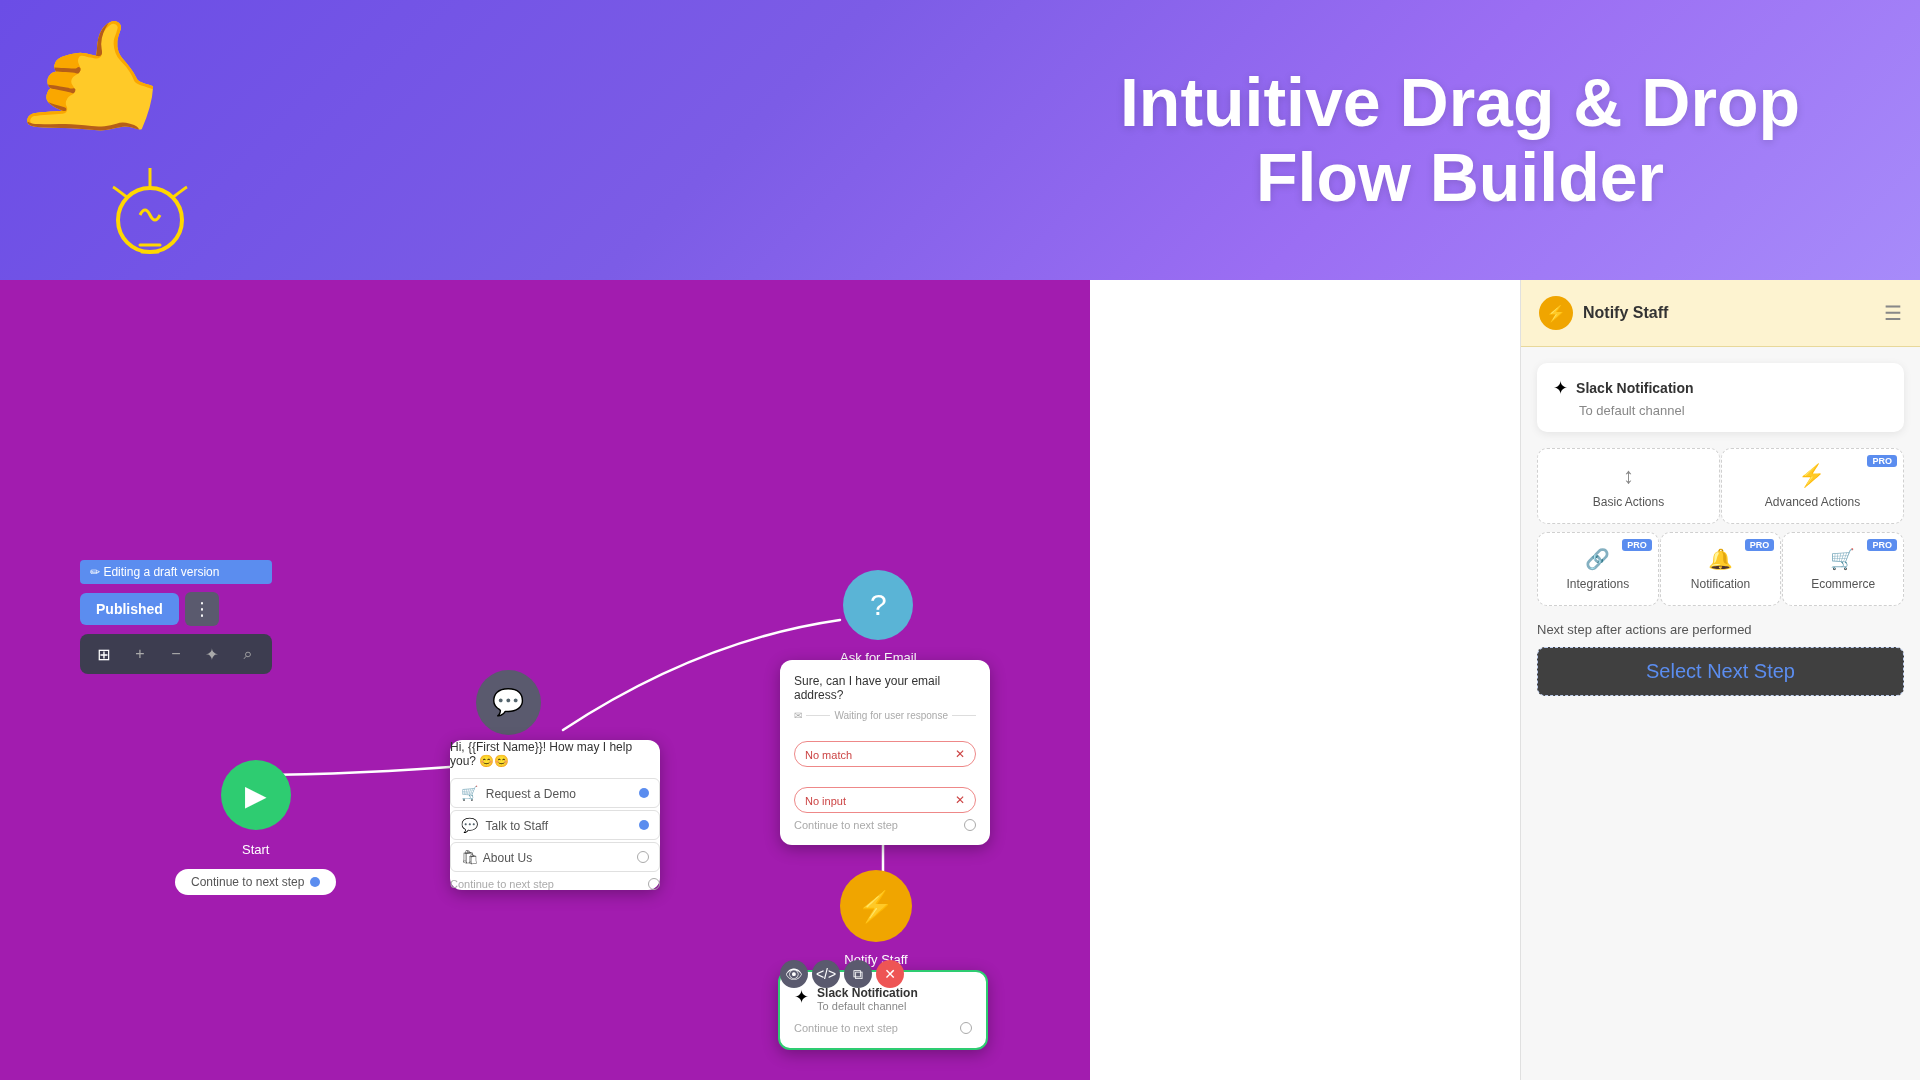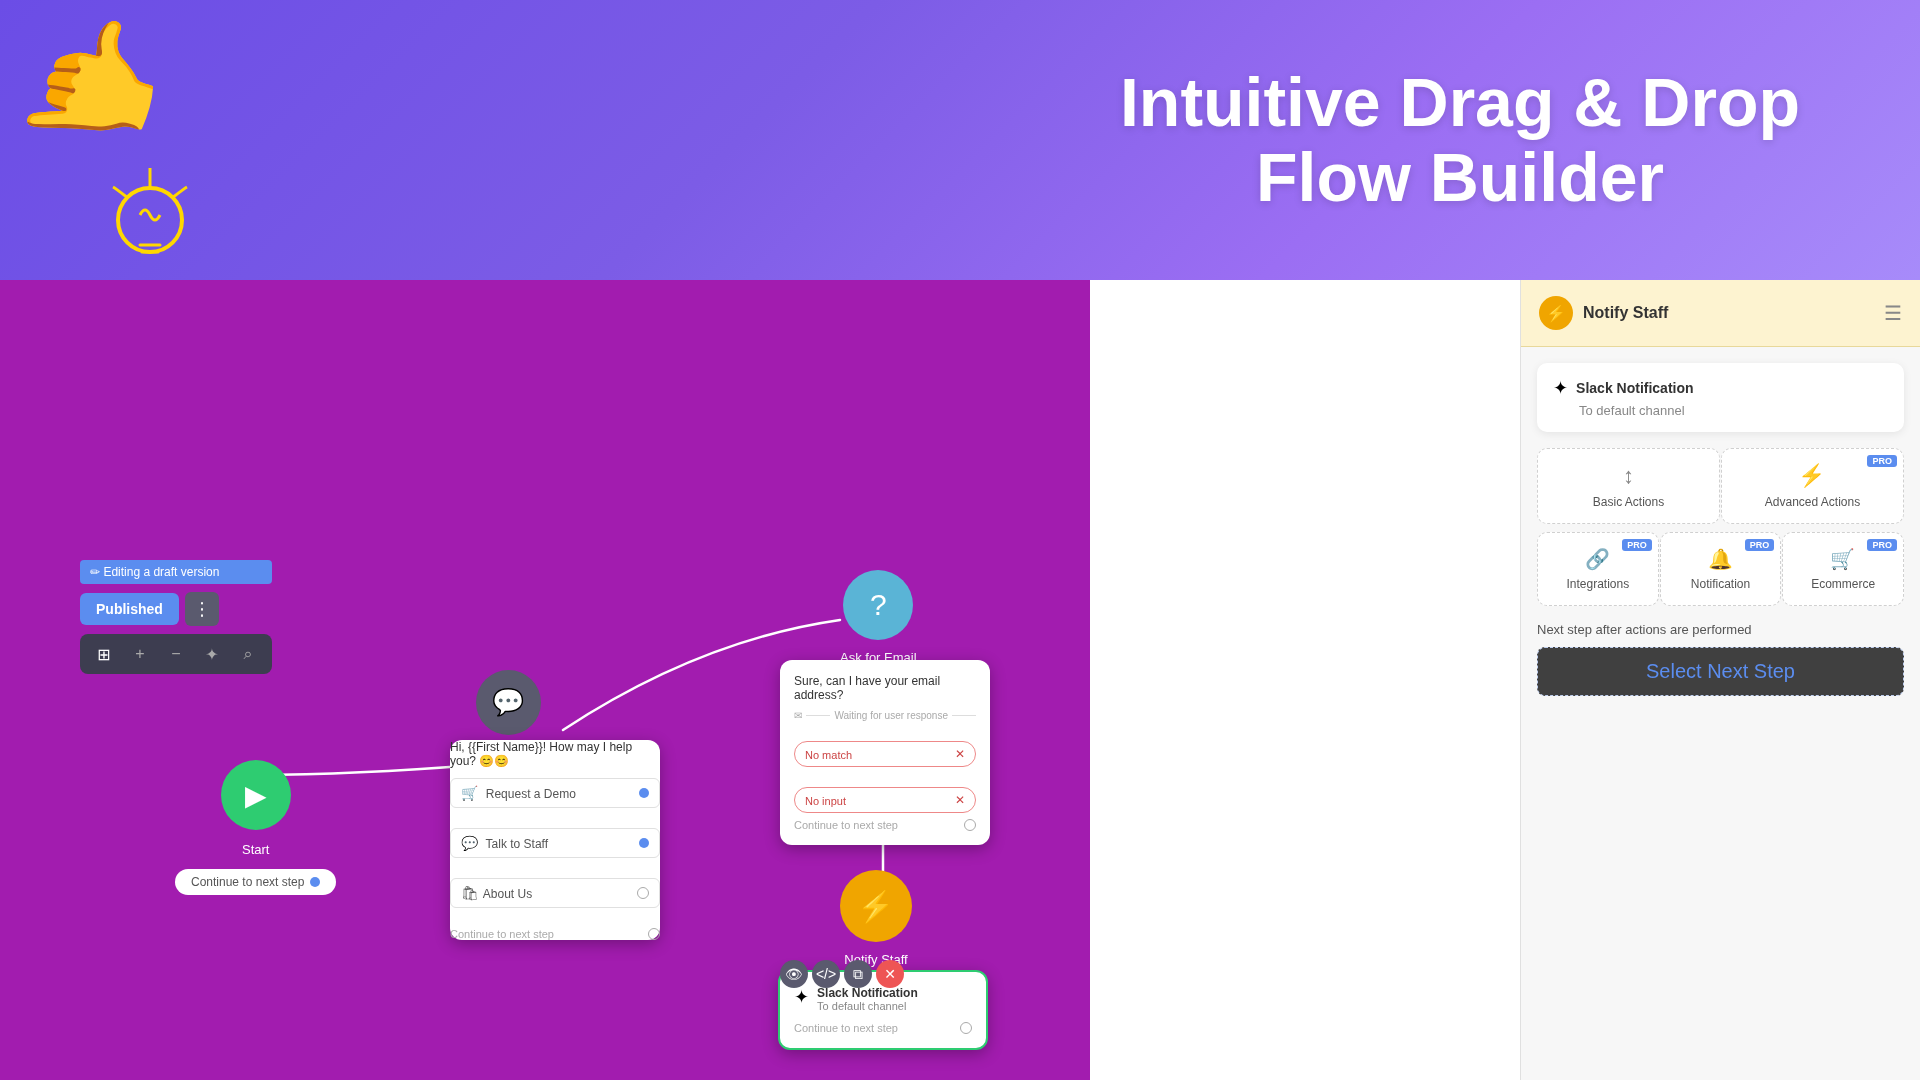--- a/index.html
+++ b/index.html
@@ -185,21 +185,21 @@
       color: #333;
       margin-bottom: 10px;
     }
     .choice-btn {
       display: flex;
       align-items: center;
       justify-content: space-between;
       border: 1px solid #e0e0e0;
       border-radius: 6px;
       padding: 6px 10px;
-      margin-bottom: 20px;
+      margin-bottom: 2px;
       font-size: 12px;
       color: #555;
     }
     .choice-btn .choice-icon { font-size: 14px; margin-right: 4px; }
     .choice-dot { width: 10px; height: 10px; border-radius: 50%; background: #5b8def; }
 
     .continue-step-row {
       display: flex;
       align-items: center;
       justify-content: space-between;

